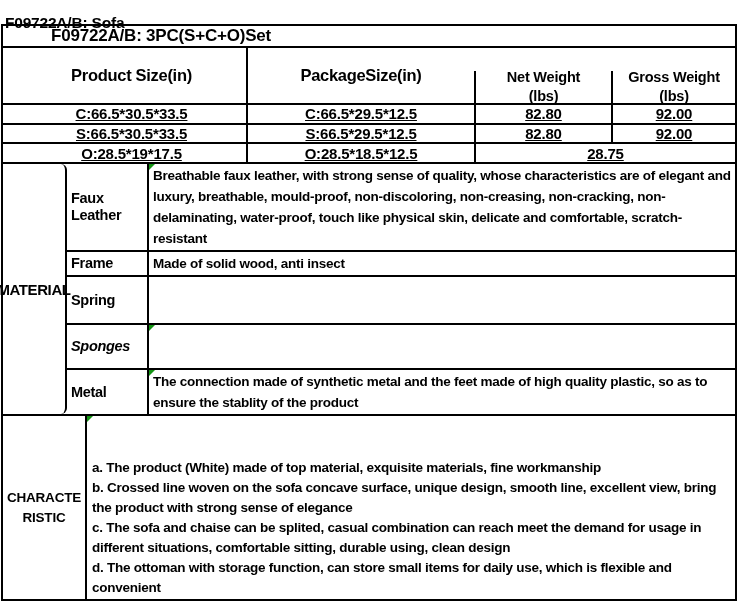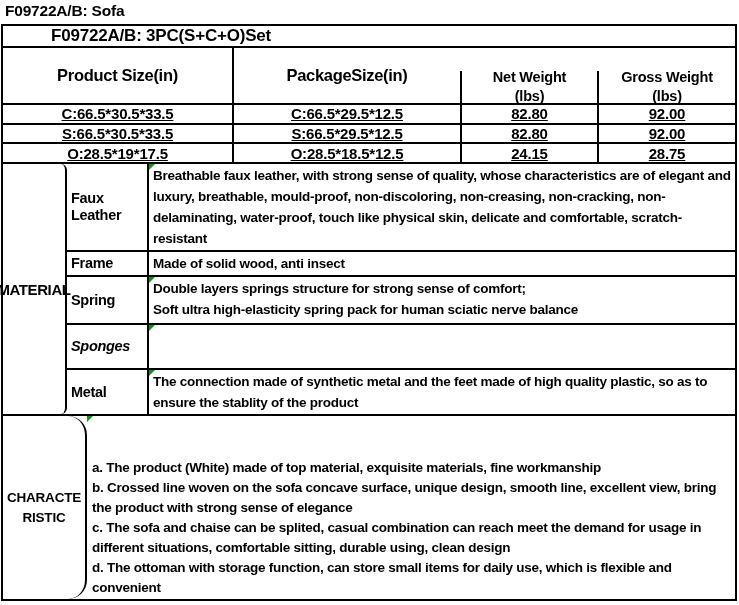--- a/index.html
+++ b/index.html
@@ -7,33 +7,33 @@
   .sheet {
     position:relative;
     width:739px; height:605px;
     background:#fff;
     font-family:"Liberation Sans", sans-serif;
     font-weight:700;
     color:#000;
     overflow:hidden;
   }
   .page-title {
-    position:absolute; left:5px; top:2px;
+    position:absolute; left:5px; top:14px;
     font-size:15.5px; letter-spacing:-0.2px;
   }
   .tbl {
     position:absolute; left:1px; top:24px;
     width:736px; height:577px;
     border:2px solid #000;
     display:flex; flex-direction:column;
   }
   .row { display:flex; border-top:2px solid #000; }
   .row.first { border-top:none;padding-left:44px; }
   .c { border-left:2px solid #000; display:flex; align-items:center; justify-content:center; text-align:center; }
-  .c.cfirst { border-left:none; }
+  .c.cfirst { border-left:none;margin-left:14px; }
   .set-row { height:26px; align-items:center; }
   .set-title { font-size:17px; padding-left:4px; letter-spacing:-0.2px; }
   .header-row { height:57px; }
   .size-row { height:27px;text-decoration:underline; }
   .col1 { width:229px; }
   .col2 { width:228px; }
   .col3 { width:137px; }
   .col4 { flex:1; }
   .hdr-big { font-size:16.5px; letter-spacing:-0.3px; }
   .hdr-small { font-size:14.5px; white-space:pre-line; line-height:19px; letter-spacing:-0.2px;margin-top:23px; }
@@ -48,38 +48,37 @@
   .mat-rows { flex:1; display:flex; flex-direction:column; }
   .mat-row { display:flex; border-top:2px solid #000; }
   .mat-row.first { border-top:none; }
   .sub-label {
     width:82px; border-right:2px solid #000;
     display:flex; align-items:center;
     padding-left:4px; font-size:14.5px; letter-spacing:-0.3px; line-height:17px;
   }
   .desc {
     flex:1; position:relative;
-    display:flex; align-items:flex-start;
+    display:flex; align-items:flex-end;
     padding:1px 3px 1px 4px;
     font-size:13.5px; letter-spacing:-0.25px; line-height:21px;
     white-space:pre-line;
   }
   .r-faux { height:86px; }
   .r-frame { height:26px; }
   .r-spring { height:49px; }
   .r-sponges { height:46px;font-style:italic; }
   .r-metal { flex:1; }
 
   .char-block { display:flex; border-top:2px solid #000; flex:1; }
   .char-label {
     width:84px; border-right:2px solid #000;
     display:flex; align-items:center; justify-content:center;
     font-size:13.5px; line-height:20px; text-align:center; white-space:pre-line;
     letter-spacing:-0.2px;
-    border-radius:19px;
   }
   .char-desc {
     flex:1; position:relative;
     padding:2px 4px 1px 5px;
     font-size:13.5px; letter-spacing:-0.25px; line-height:20px;
     white-space:pre-line;
   }
   .flag {
     position:absolute; top:0; left:0;
     width:0; height:0;
@@ -119,21 +118,20 @@
     <div class="row size-row">
       <div class="c cfirst col1 size-cell">S:66.5*30.5*33.5</div>
       <div class="c col2 size-cell">S:66.5*29.5*12.5</div>
       <div class="c col3 size-cell">82.80</div>
       <div class="c col4 size-cell">92.00</div>
     </div>
 
     <div class="row size-row">
       <div class="c cfirst col1 size-cell">O:28.5*19*17.5</div>
       <div class="c col2 size-cell">O:28.5*18.5*12.5</div>
-      <div class="c col3 size-cell">24.15</div>
       <div class="c col4 size-cell">28.75</div>
     </div>
 
     <div class="material-block">
       <div class="side-label">MATERIAL</div>
       <div class="mat-rows">
         <div class="mat-row first r-faux">
           <div class="sub-label">Faux Leather</div>
           <div class="desc">
             <span class="flag" style="border-top-color: rgb(20, 148, 20);"></span>
@@ -141,25 +139,20 @@
           </div>
         </div>
         <div class="mat-row r-frame">
           <div class="sub-label">Frame</div>
           <div class="desc">
             <span>Made of solid wood, anti insect</span>
           </div>
         </div>
         <div class="mat-row r-spring">
           <div class="sub-label">Spring</div>
-          <div class="desc">
-            <span class="flag" style="border-top-color: rgb(20, 148, 20);"></span>
-            <span>Double layers springs structure for strong sense of comfort;
-Soft ultra high-elasticity spring pack for human sciatic nerve balance</span>
-          </div>
         </div>
         <div class="mat-row r-sponges">
           <div class="sub-label">Sponges</div>
           <div class="desc">
             <span class="flag" style="border-top-color: rgb(20, 148, 20);"></span>
           </div>
         </div>
         <div class="mat-row r-metal">
           <div class="sub-label">Metal</div>
           <div class="desc">

